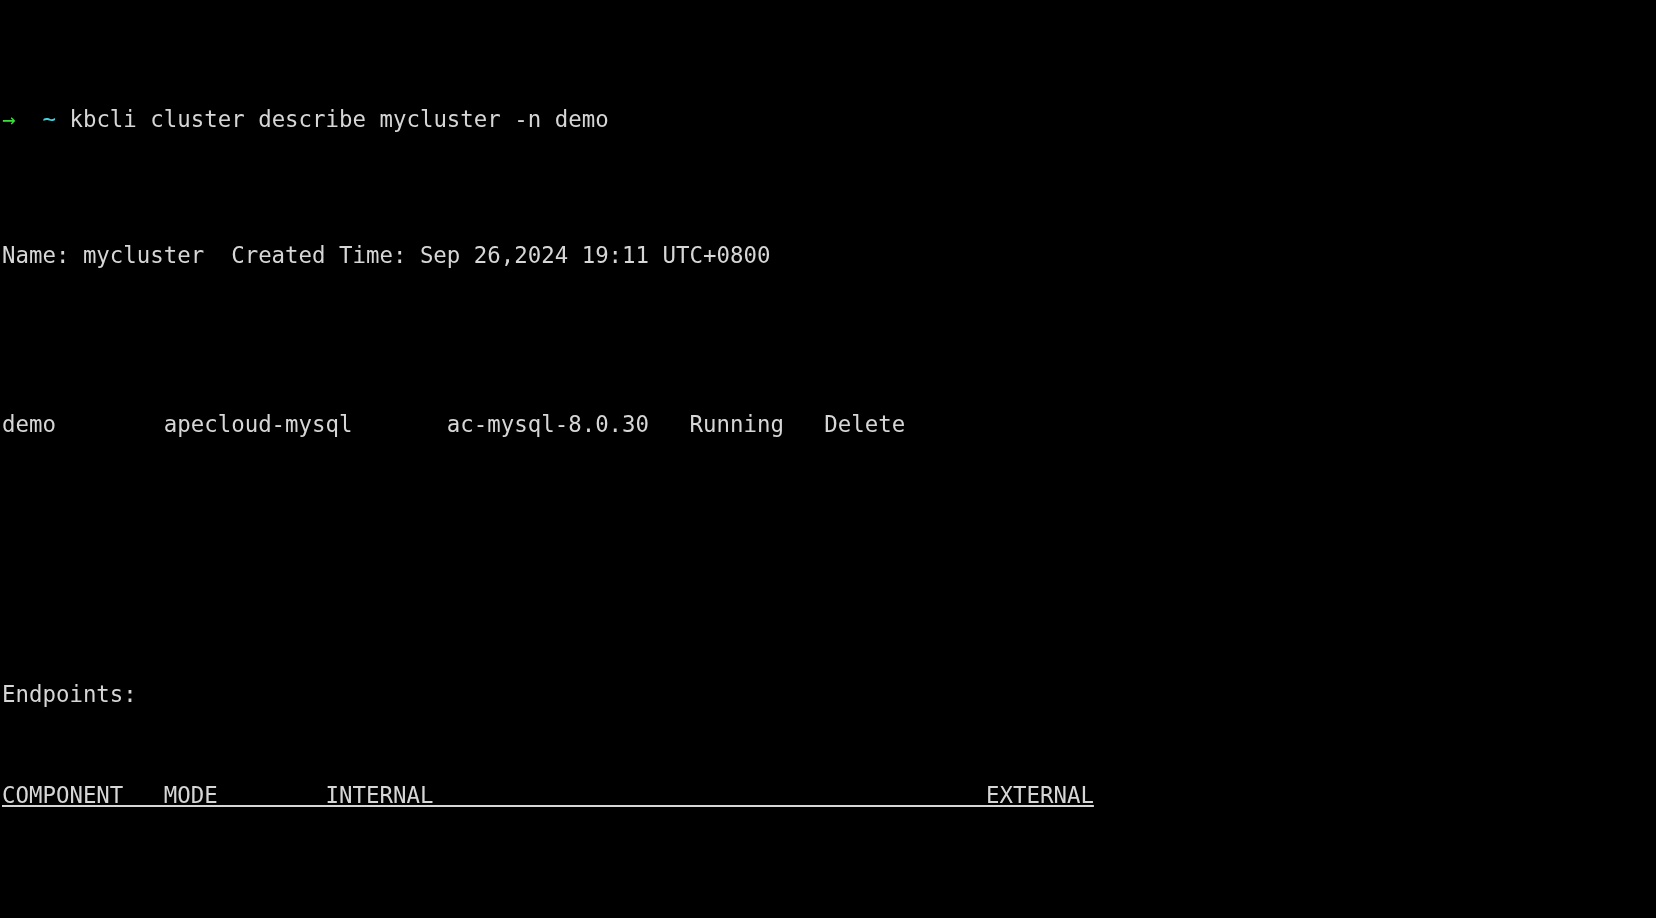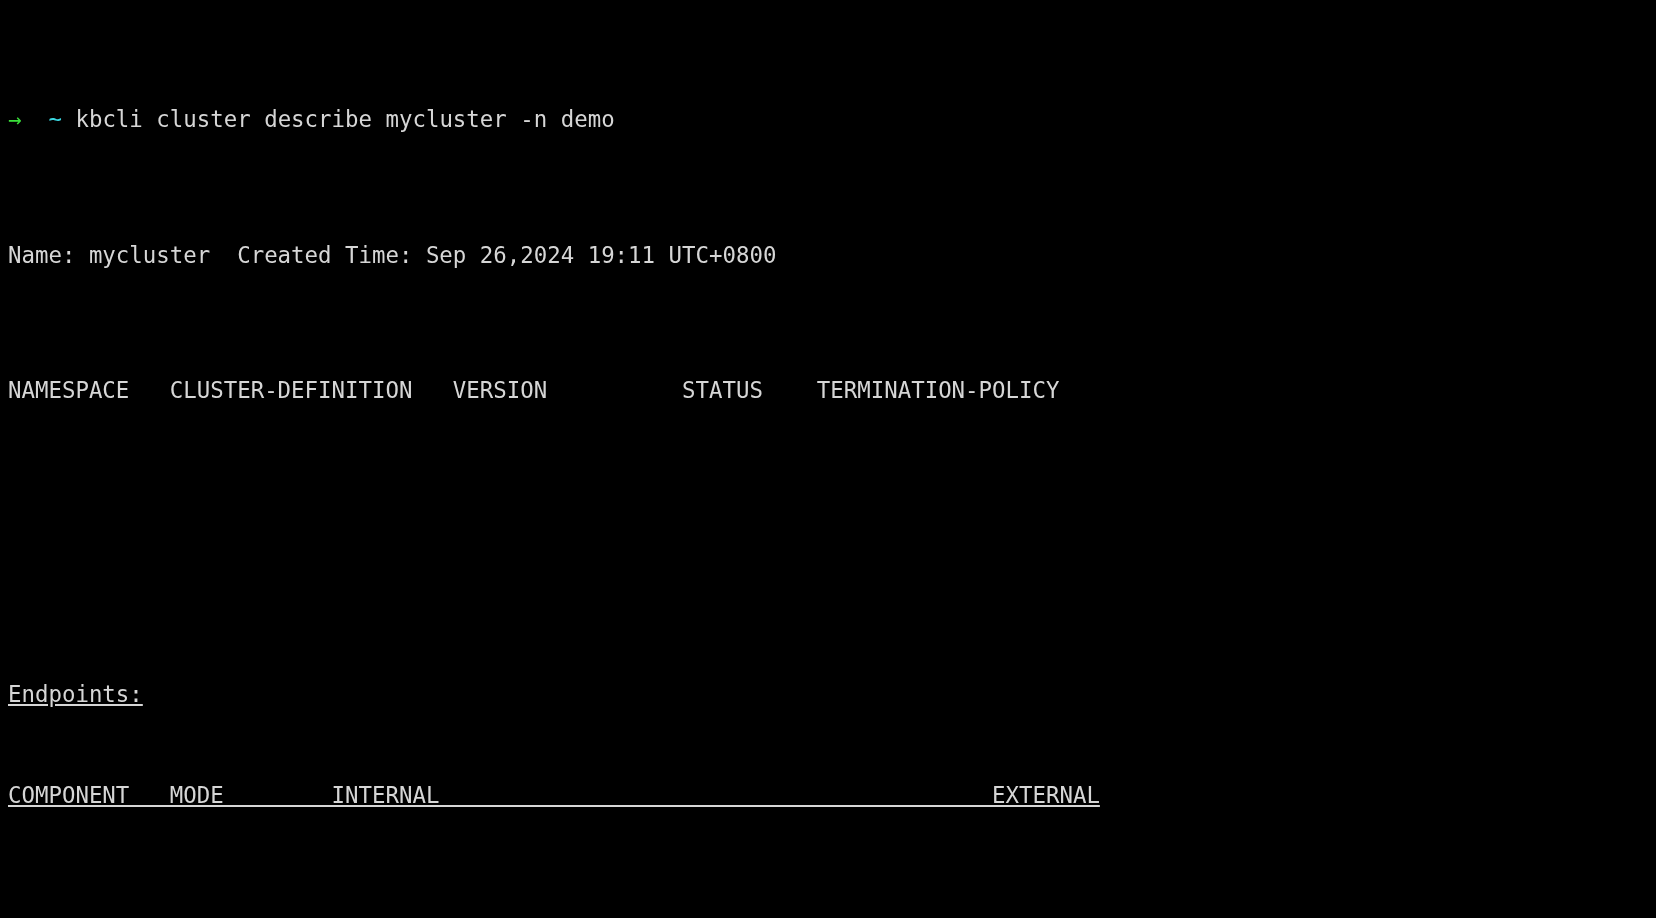--- a/index.html
+++ b/index.html
@@ -14,48 +14,48 @@
     font-family: "DejaVu Sans Mono", "Liberation Mono", monospace;
   }
   #terminal {
     width: 1656px;
     height: 918px;
     background: #000000;
     color: #d6d6d6;
     font-family: "DejaVu Sans Mono", "Liberation Mono", monospace;
     font-size: 22.4px;
     line-height: 33.8px;
-    padding: 2px 0 0 8px;
+    padding: 2px 0 0 2px;
     box-sizing: border-box;
     white-space: pre;
     letter-spacing: 0px;
   }
   .line {
     white-space: pre;
     height: 33.8px;
     display: block;
   }
   .blank { height: 33.8px; }
   .prompt-arrow { color: #3ae03a; }
   .prompt-tilde { color: #3ad6e0; }
   .cmd { color: #d6d6d6; }
-  .sect { color: #d6d6d6; text-decoration: underline; }
+  .sect { color: #d6d6d6; }
   .hdr { color: #d6d6d6; text-decoration: underline; }
 </style>
 </head>
 <body>
 
 <div id="terminal">
 
   <div class="line"><span class="prompt-arrow">→</span><span>  </span><span class="prompt-tilde">~</span><span> </span><span class="cmd">kbcli cluster describe mycluster -n demo</span></div>
 
   <div class="line">Name: mycluster  Created Time: Sep 26,2024 19:11 UTC+0800</div>
 
-  <div class="line">NAMESPACE   CLUSTER-DEFINITION   VERSION          STATUS    TERMINATION-POLICY</div>
 
+  <div class="line">demo        apecloud-mysql       ac-mysql-8.0.30   Running   Delete</div>
 
   <div class="blank"></div>
 
   <div class="line sect">Endpoints:</div>
   <div class="line hdr">COMPONENT   MODE        INTERNAL                                         EXTERNAL</div>
   
 
   
 
   

